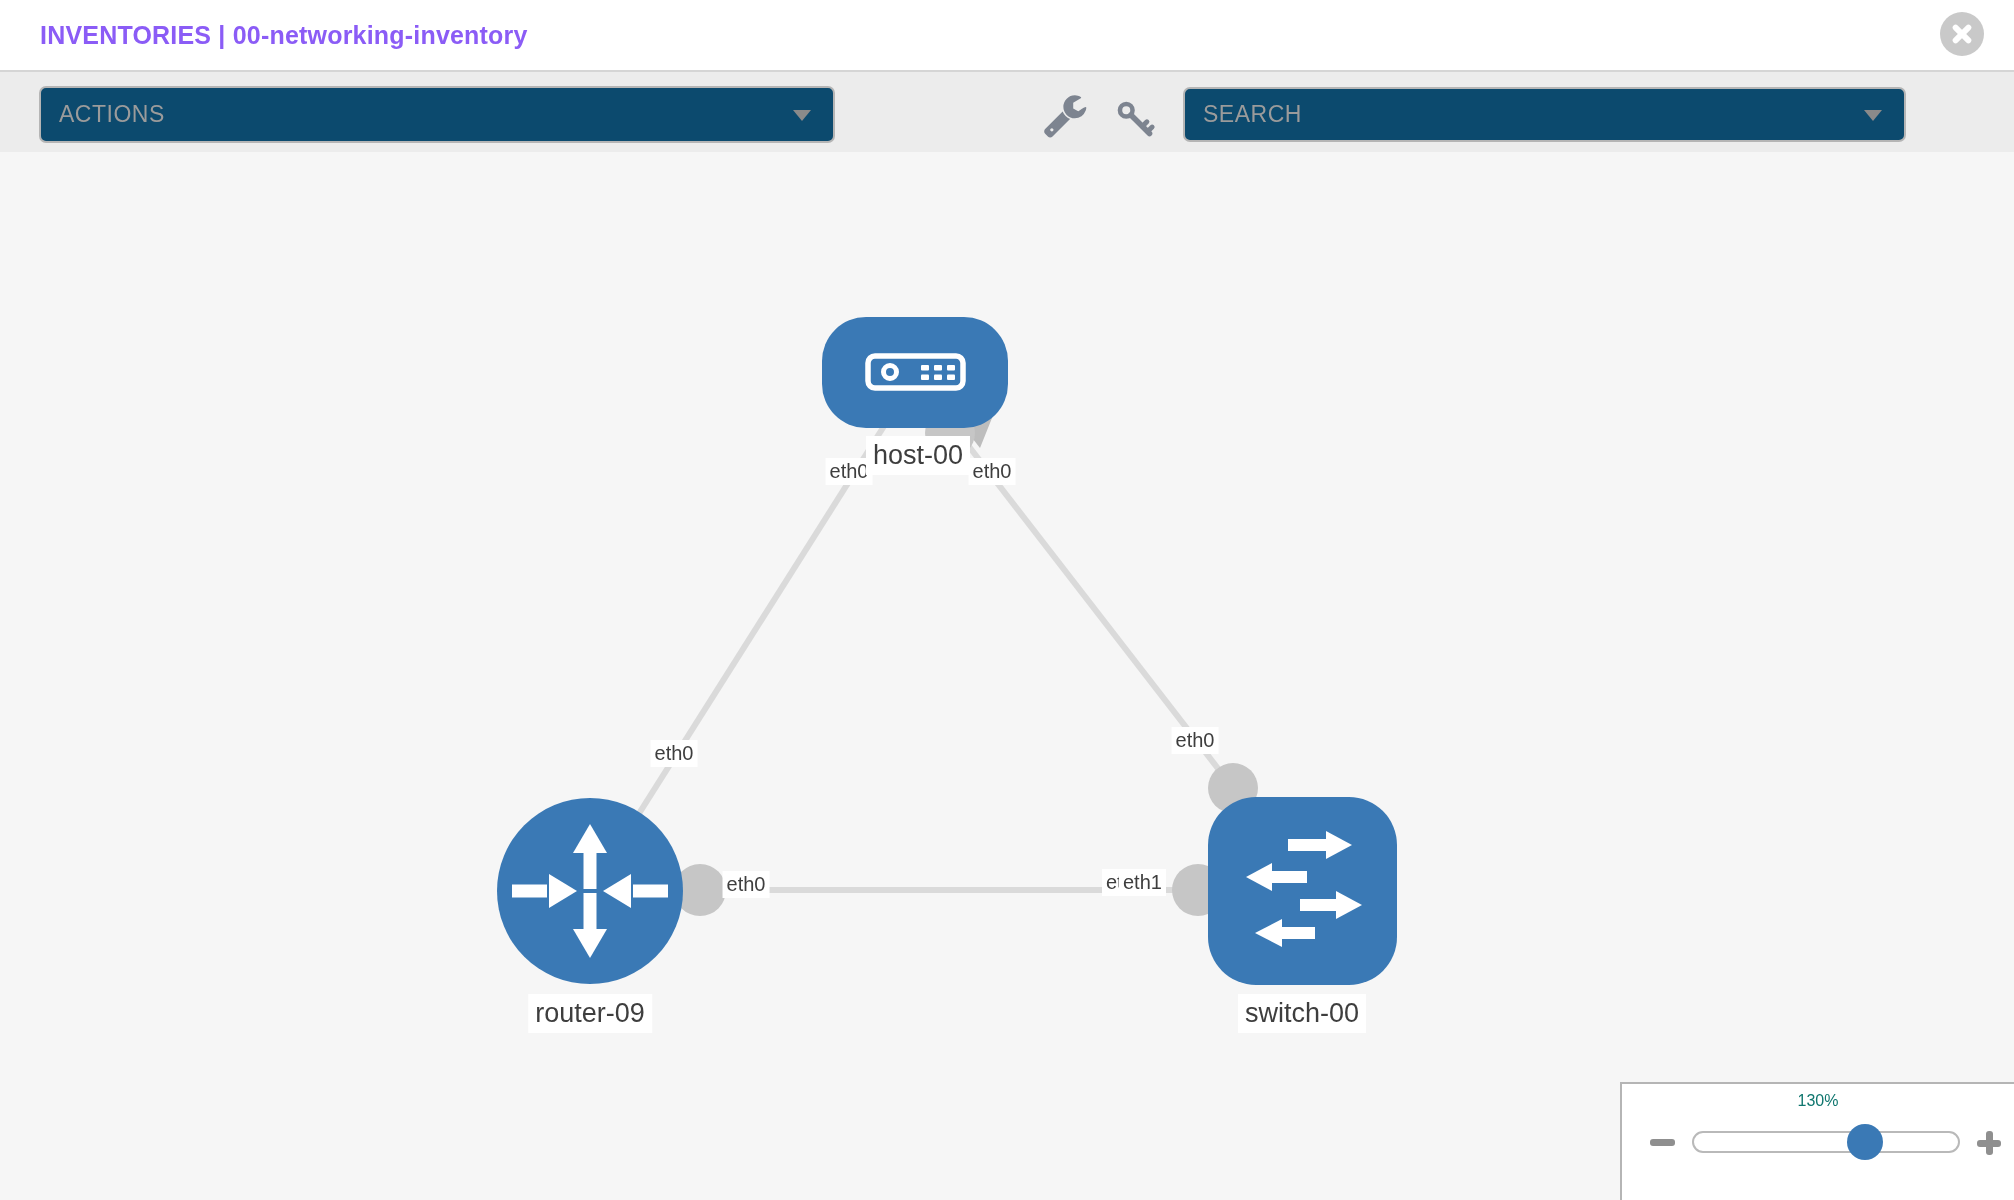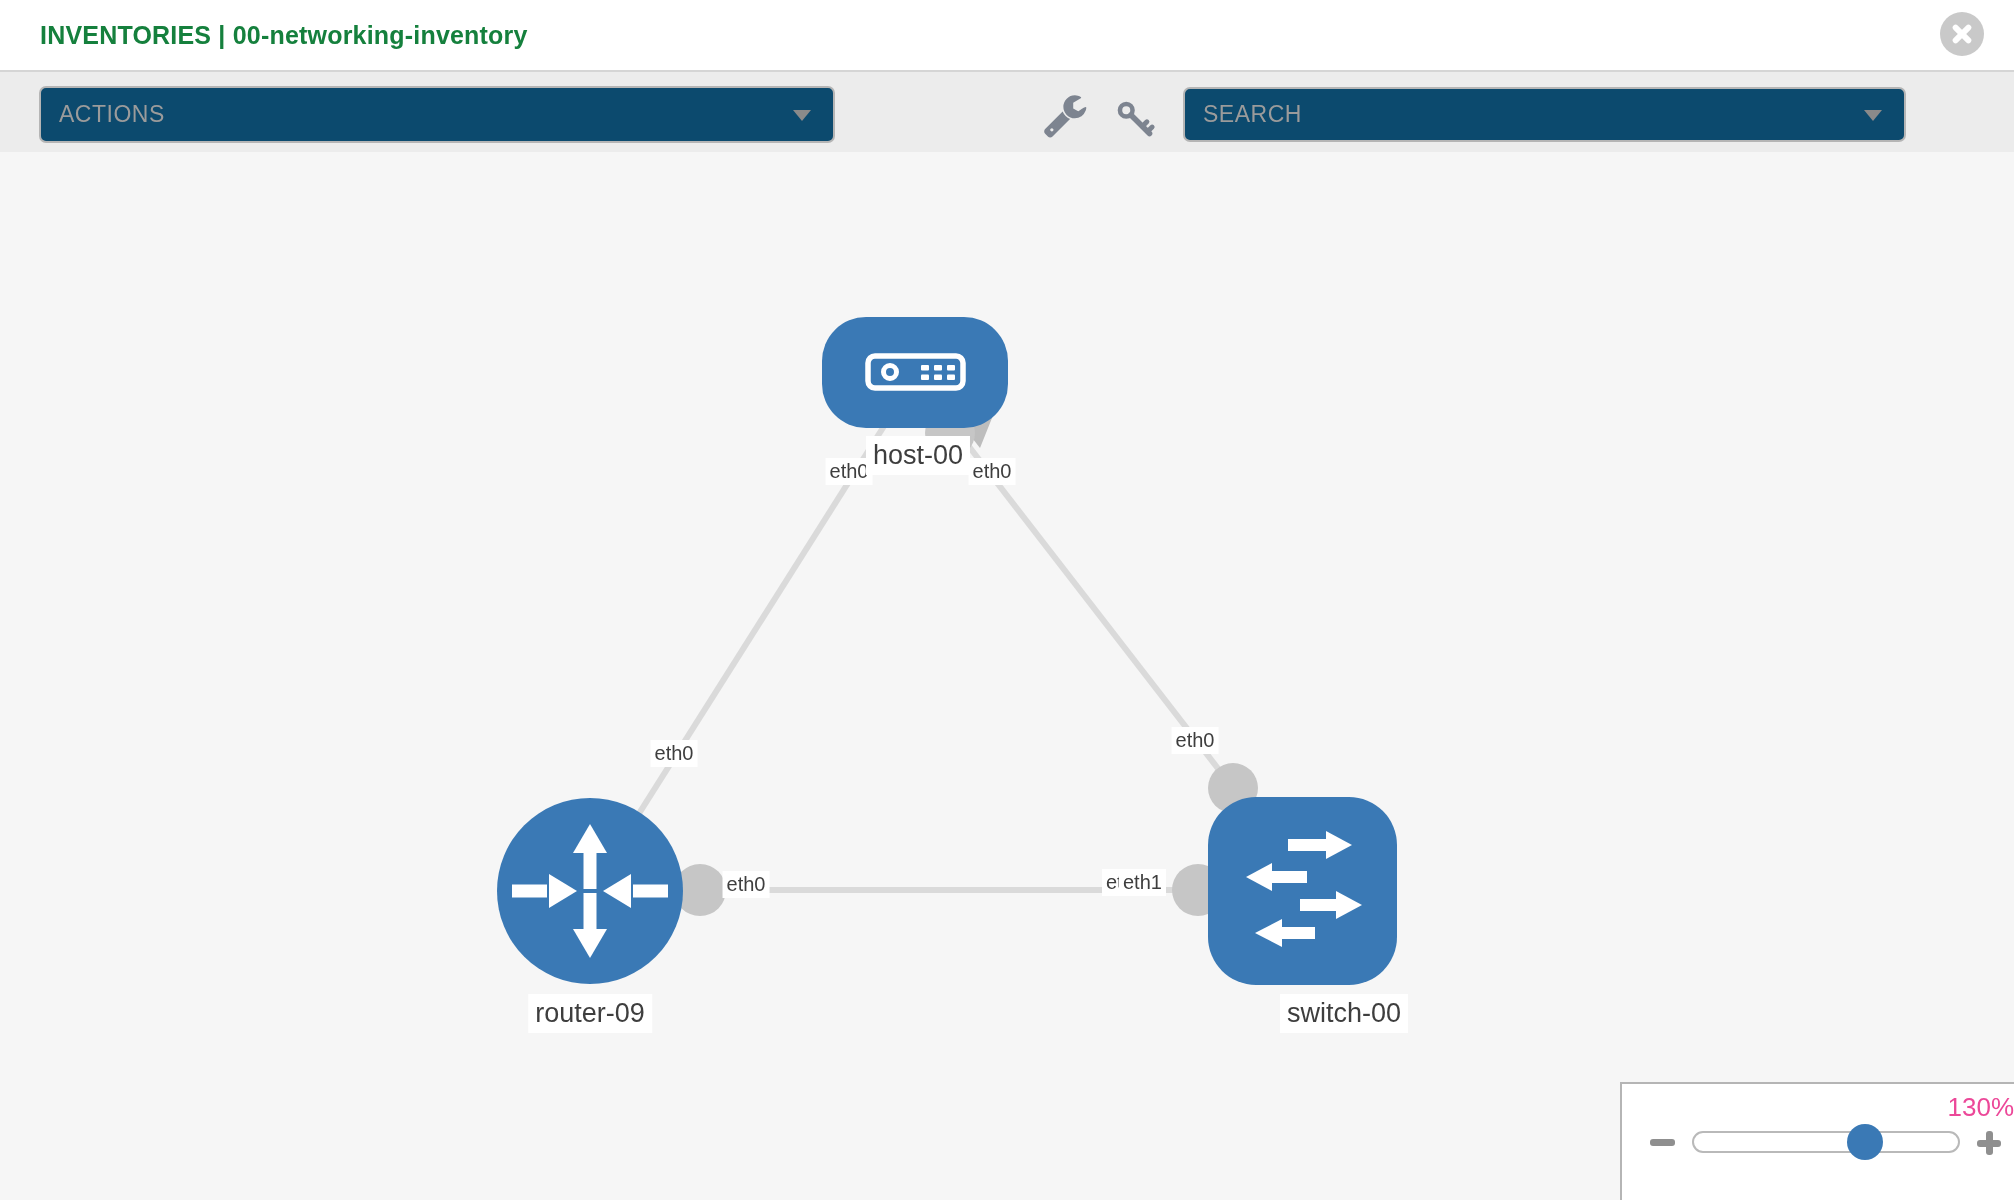--- a/index.html
+++ b/index.html
@@ -3,21 +3,21 @@
 <meta charset="utf-8">
 <style>
   html,body{margin:0;padding:0;width:2014px;height:1200px;overflow:hidden;
     font-family:"Liberation Sans","DejaVu Sans",sans-serif;background:#f6f6f6;}
   .stage{position:absolute;left:0;top:0;width:2014px;height:1200px;}
 
   
   .hdr{position:absolute;left:0;top:0;width:2014px;height:70px;background:#ffffff;
        border-bottom:2px solid #d5d5d5;}
   .hdr-title{position:absolute;left:40px;top:0;line-height:70px;font-size:25px;
-       font-weight:bold;color:#15803d;letter-spacing:.2px;}
+       font-weight:bold;color:#8b5cf6;letter-spacing:.2px;}
   .close-btn{position:absolute;left:1940px;top:12px;width:44px;height:44px;border-radius:50%;
        background:#c9c9c9;cursor:pointer;}
   .close-btn svg{position:absolute;left:6px;top:6px;}
 
   
   .tbar{position:absolute;left:0;top:72px;width:2014px;height:80px;background:#ececec;
        border-bottom:2px solid #d5d5d5;}
   .dd{position:absolute;background:#0c4a6e;border:2px solid #b5b5b5;border-radius:7px;
        box-sizing:border-box;cursor:pointer;}
   .dd-actions{left:39px;top:14px;width:796px;height:57px;}
@@ -37,22 +37,22 @@
   .lbl{position:absolute;background:#ffffff;color:#3e3e3e;font-size:20px;
        padding:1px 4px;white-space:nowrap;line-height:25px;}
   .lbl-c{transform:translateX(-50%);}
   .lbl-node{font-size:27px;padding:3px 7px;line-height:33px;}
   .z1{z-index:1}.z2{z-index:2}
 
   
   .zoom-panel{position:absolute;left:1620px;top:1082px;width:394px;height:118px;
        background:#ffffff;border-top:2px solid #b5b5b5;border-left:2px solid #b5b5b5;
        box-sizing:border-box;}
-  .zoom-level{position:absolute;left:0;top:8px;width:100%;text-align:right;
-       font-size:26px;color:#ec4899;}
+  .zoom-level{position:absolute;left:0;top:8px;width:100%;text-align:center;
+       font-size:16px;color:#0f766e;}
   .zoom-minus{position:absolute;left:28px;top:55px;width:25px;height:7px;border-radius:3px;
        background:#8f8f8f;cursor:pointer;}
   .zoom-track{position:absolute;left:70px;top:47px;width:268px;height:22px;background:#fff;
        border:2px solid #b9b9b9;border-radius:13px;box-sizing:border-box;cursor:pointer;}
   .zoom-handle{position:absolute;left:225px;top:40px;width:36px;height:36px;border-radius:50%;
        background:#3a79b5;cursor:grab;}
   .zoom-plus{position:absolute;left:355px;top:47px;width:24px;height:24px;cursor:pointer;}
   .zoom-plus .h{position:absolute;left:0;top:8.5px;width:24px;height:7px;border-radius:3px;background:#8f8f8f;}
   .zoom-plus .v{position:absolute;left:8.5px;top:0;width:7px;height:24px;border-radius:3px;background:#8f8f8f;}
 </style>
@@ -156,21 +156,21 @@
 
     <div class="lbl lbl-c" style="left:849px;top:306px;">eth0</div>
     <div class="lbl lbl-node lbl-c z2" style="left:918px;top:284px;text-align:center;">host-00</div>
     <div class="lbl lbl-c" style="left:992px;top:306px;">eth0</div>
     <div class="lbl lbl-c" style="left:674px;top:588px;">eth0</div>
     <div class="lbl lbl-c" style="left:1195px;top:575px;">eth0</div>
     <div class="lbl lbl-c" style="left:746px;top:719px;">eth0</div>
     <div class="lbl z1" style="left:1102px;top:717px;">eth0</div>
     <div class="lbl z2" style="left:1119px;top:717px;">eth1</div>
     <div class="lbl lbl-node lbl-c" style="left:590px;top:842px;">router-09</div>
-    <div class="lbl lbl-node lbl-c" style="left:1302px;top:842px;margin-left:42px;">switch-00</div>
+    <div class="lbl lbl-node lbl-c" style="left:1302px;top:842px;">switch-00</div>
   </div>
 
   <div class="zoom-panel">
     <div class="zoom-level">130%</div>
     <div class="zoom-minus"></div>
     <div class="zoom-track"></div>
     <div class="zoom-handle"></div>
     <div class="zoom-plus">
       <span class="h"></span>
       <span class="v"></span>

